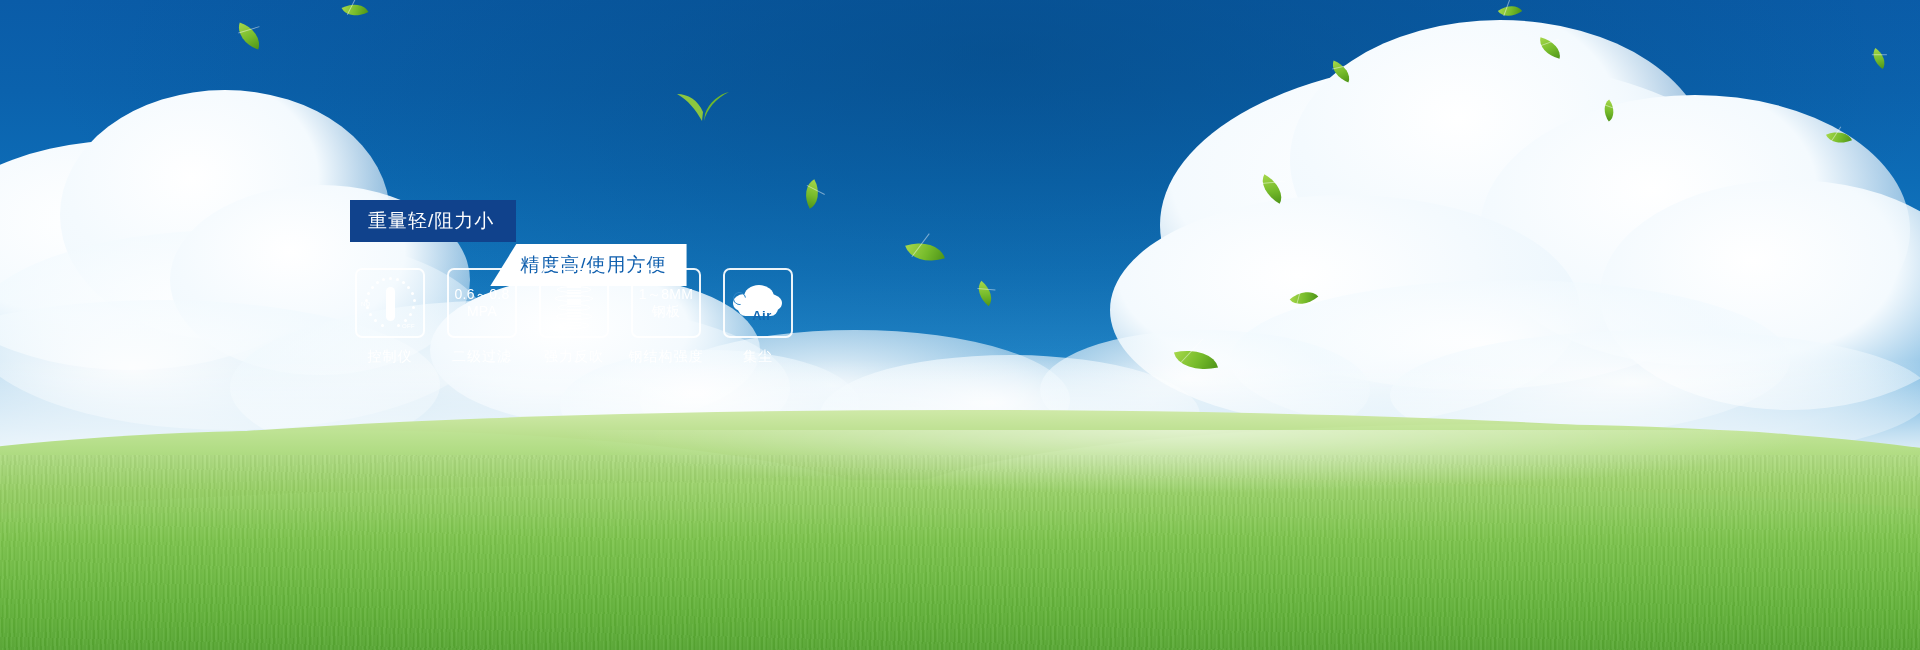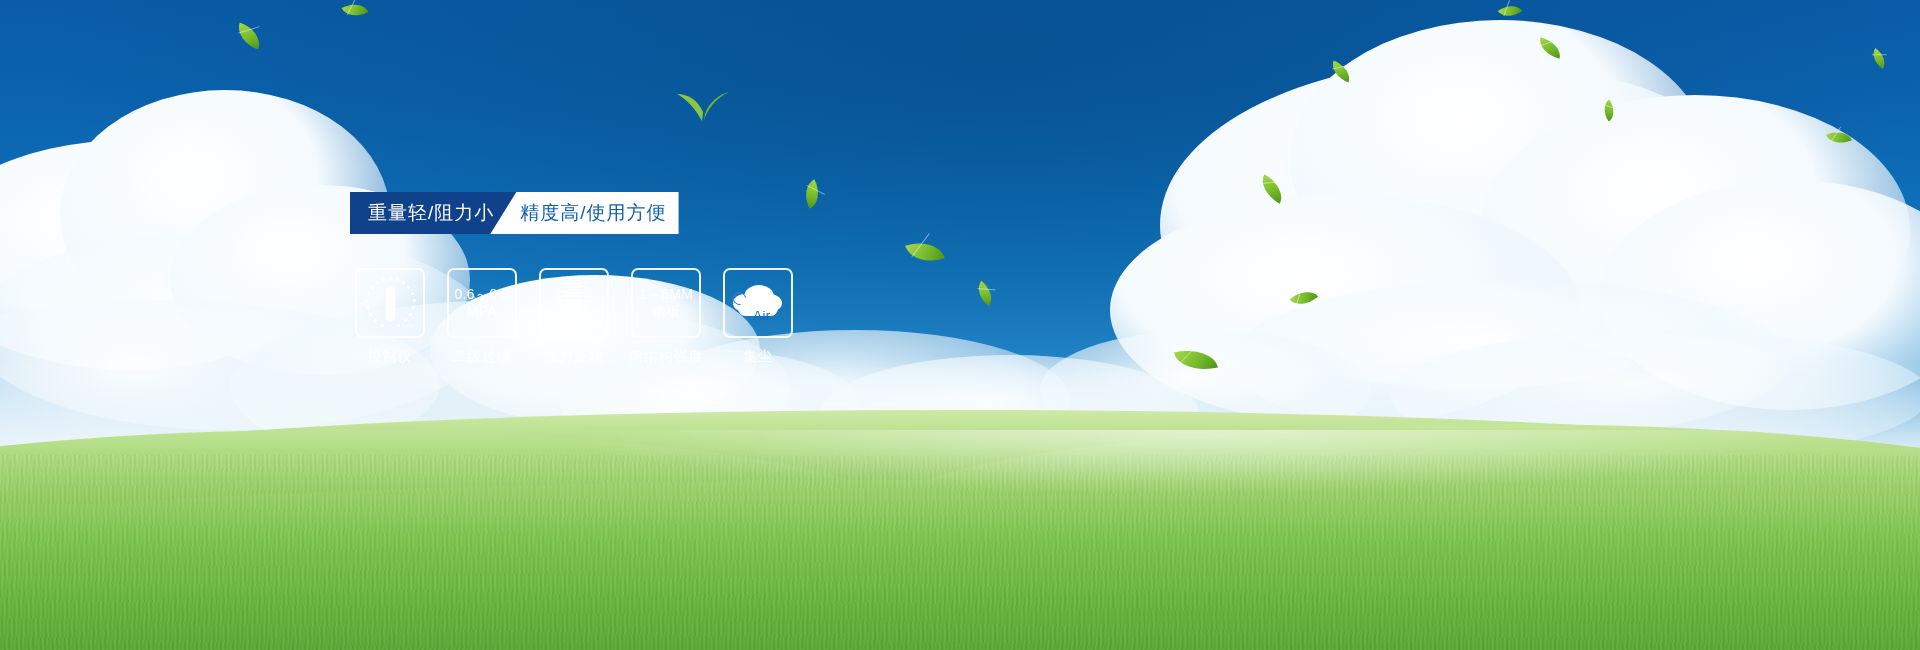--- a/index.html
+++ b/index.html
@@ -106,30 +106,31 @@
 
   
   .headline {
     position:absolute; left:352px; top:118px;
     font-size:54px; line-height:56px; letter-spacing:3px;
     color:#ffffff; font-weight:400; white-space:nowrap;
     text-shadow:0 1px 6px rgba(0,40,80,.25);
   }
   .leaf-deco{ position:absolute; left:676px; top:88px; width:54px; height:34px; }
 
-  .tabs { position:absolute; left:350px; top:192px; display:flex; height:42px; }
+  .tabs { position:absolute; left:350px; top:200px; display:flex; height:42px; }
   .tab { height:42px; display:flex; align-items:center; font-size:19px; letter-spacing:1px; }
   .tab-a {
     background:#10428c; color:#ffffff; padding:0 22px 0 18px;
     clip-path: polygon(0 0, 100% 0, 100% 100%, 0 100%);
   }
   .tab-b {
-    background:#ffffff; color:#0f5fae; padding:0 12px 0 8px; margin-left:-26px;
+    background:#ffffff; color:#0f5fae; padding:0 20px 0 8px; margin-left:-26px;
     clip-path: polygon(26px 0, 100% 0, 100% 100%, 0 100%);
     padding-left:30px;
+    margin-top:44px;
   }
 
   
   .features { position:absolute; left:355px; top:268px; display:flex; gap:22px; }
   .feature { width:70px; display:flex; flex-direction:column; align-items:center; }
   .fbox {
     width:70px; height:70px; border:2px solid rgba(255,255,255,.92); border-radius:7px;
     display:flex; align-items:center; justify-content:center; position:relative;
   }
   .ftext { color:#fff; font-size:14px; line-height:17px; text-align:center; letter-spacing:.3px; }
@@ -152,21 +153,21 @@
      background:repeating-linear-gradient(180deg,#fff 0 1.4px, transparent 1.4px 3.2px); }
 
   
   .aircloud{ position:relative; width:52px; height:44px; }
   .ac-b{ position:absolute; background:#fff; border-radius:50%; }
   .ac1{ left:12px; top:4px;  width:30px; height:24px; }
   .ac2{ left:1px;  top:13px; width:22px; height:18px; }
   .ac3{ left:26px; top:13px; width:24px; height:18px; }
   .ac4{ left:6px;  top:20px; width:40px; height:15px; border-radius:9px; }
   .ac-air{ position:absolute; left:8px; right:0; bottom:2px; text-align:center;
-     color:#1268b3; font-size:13px; letter-spacing:.5px; z-index:3; }
+     color:#1268b3; font-size:13px; letter-spacing:.5px; z-index:3;font-weight:bold; }
   .ac-swirl{ position:absolute; left:1px; top:11px; width:13px; height:13px;
      border:1.6px solid #2f86c7; border-radius:50%; border-right-color:transparent; transform:rotate(35deg); }
 </style>
 </head>
 <body>
 
 <div id="stage">
 
   <div class="sky"></div>
   <div class="sky-vignette"></div>

